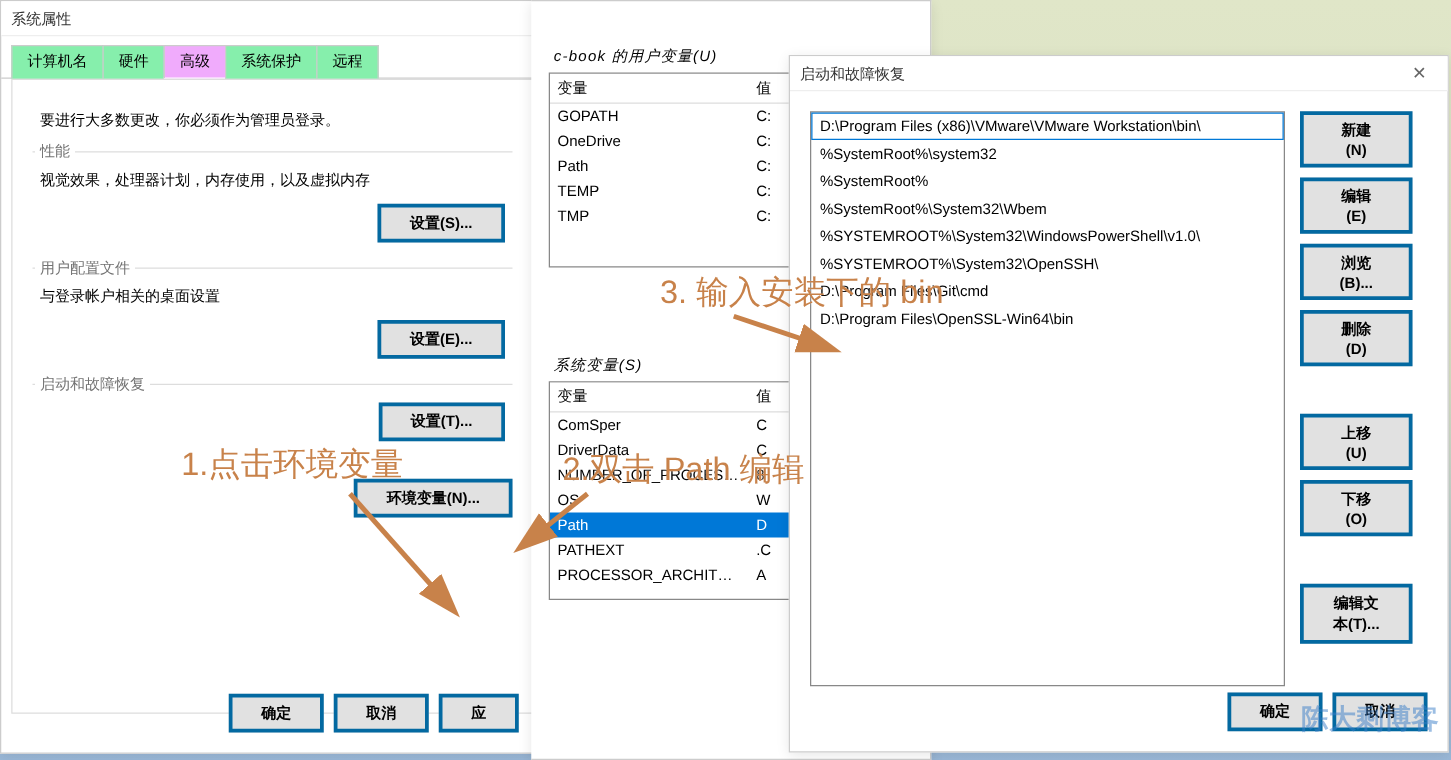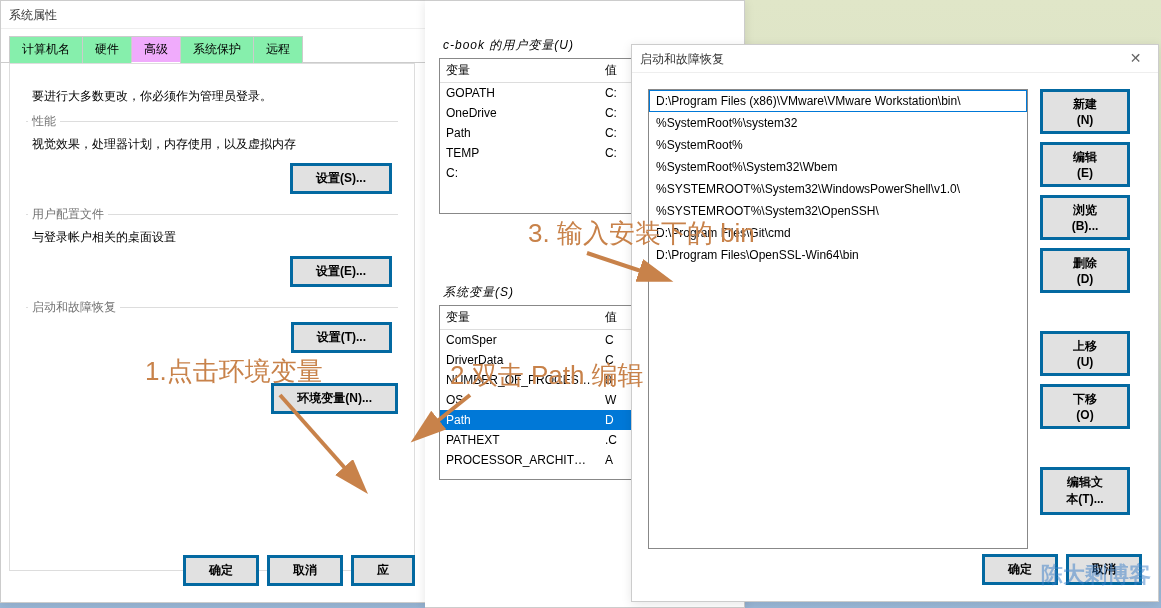--- a/index.html
+++ b/index.html
@@ -166,21 +166,21 @@
 
 <div class="window" style="left:0;top:0;width:432px;height:603px">
   <div class="titlebar">系统属性</div>
   <div class="tabs">
     <div class="tab">计算机名</div>
     <div class="tab">硬件</div>
     <div class="tab active">高级</div>
     <div class="tab">系统保护</div>
     <div class="tab">远程</div>
   </div>
-  <div class="body" style="border:1px solid #ddd;margin:0 16px 8px 8px;padding-top:20px;height:508px;position:relative;">
+  <div class="body" style="border:1px solid #ddd;margin:0 4px 8px 8px;padding-top:20px;height:508px;position:relative;">
     <div class="note">要进行大多数更改，你必须作为管理员登录。</div>
 
     <div class="group">
       <span class="group-title">性能</span>
       <div class="group-text">视觉效果，处理器计划，内存使用，以及虚拟内存</div>
       <div class="btn-row"><span class="btn">设置(S)...</span></div>
     </div>
 
     <div class="group">
       <span class="group-title">用户配置文件</span>
@@ -224,20 +224,21 @@
           </div>
           <div class="table-row">
             <div class="td col-name">Path</div>
             <div class="td col-val">C:</div>
           </div>
           <div class="table-row">
             <div class="td col-name">TEMP</div>
             <div class="td col-val">C:</div>
           </div>
           <div class="table-row">
+            <div class="td col-name">TMP</div>
             <div class="td col-val">C:</div>
           </div>
         </div>
     </div>
 
     <div style="height:70px"></div>
 
     <div class="section-label">系统变量(S)</div>
     <div class="table-wrap" style="height:175px">
       <div id="sys-rows">

